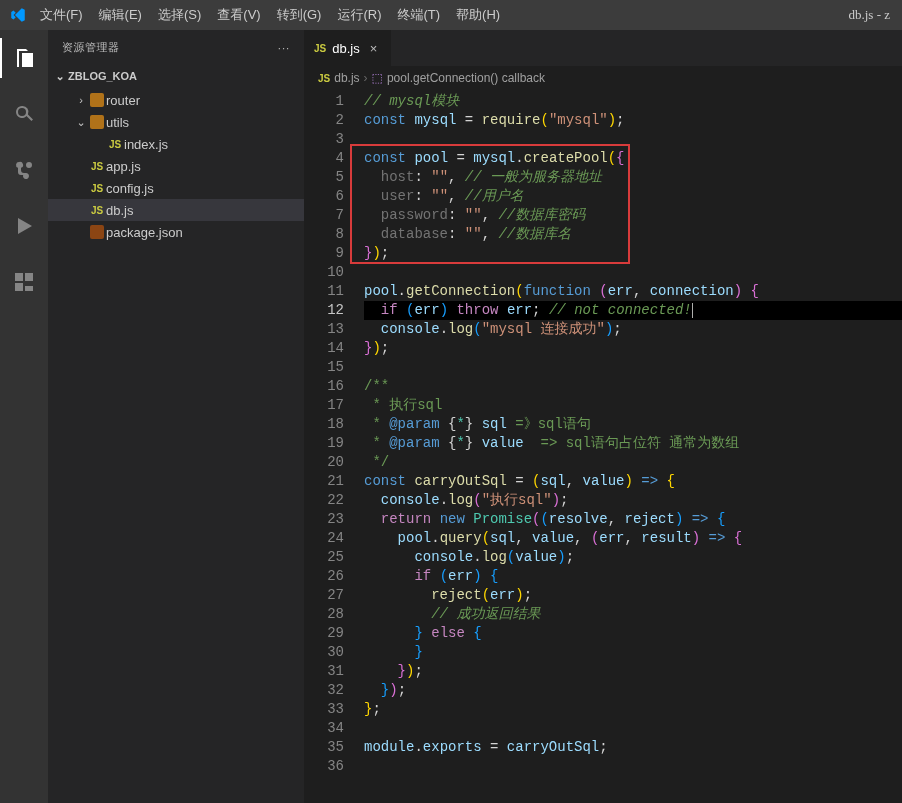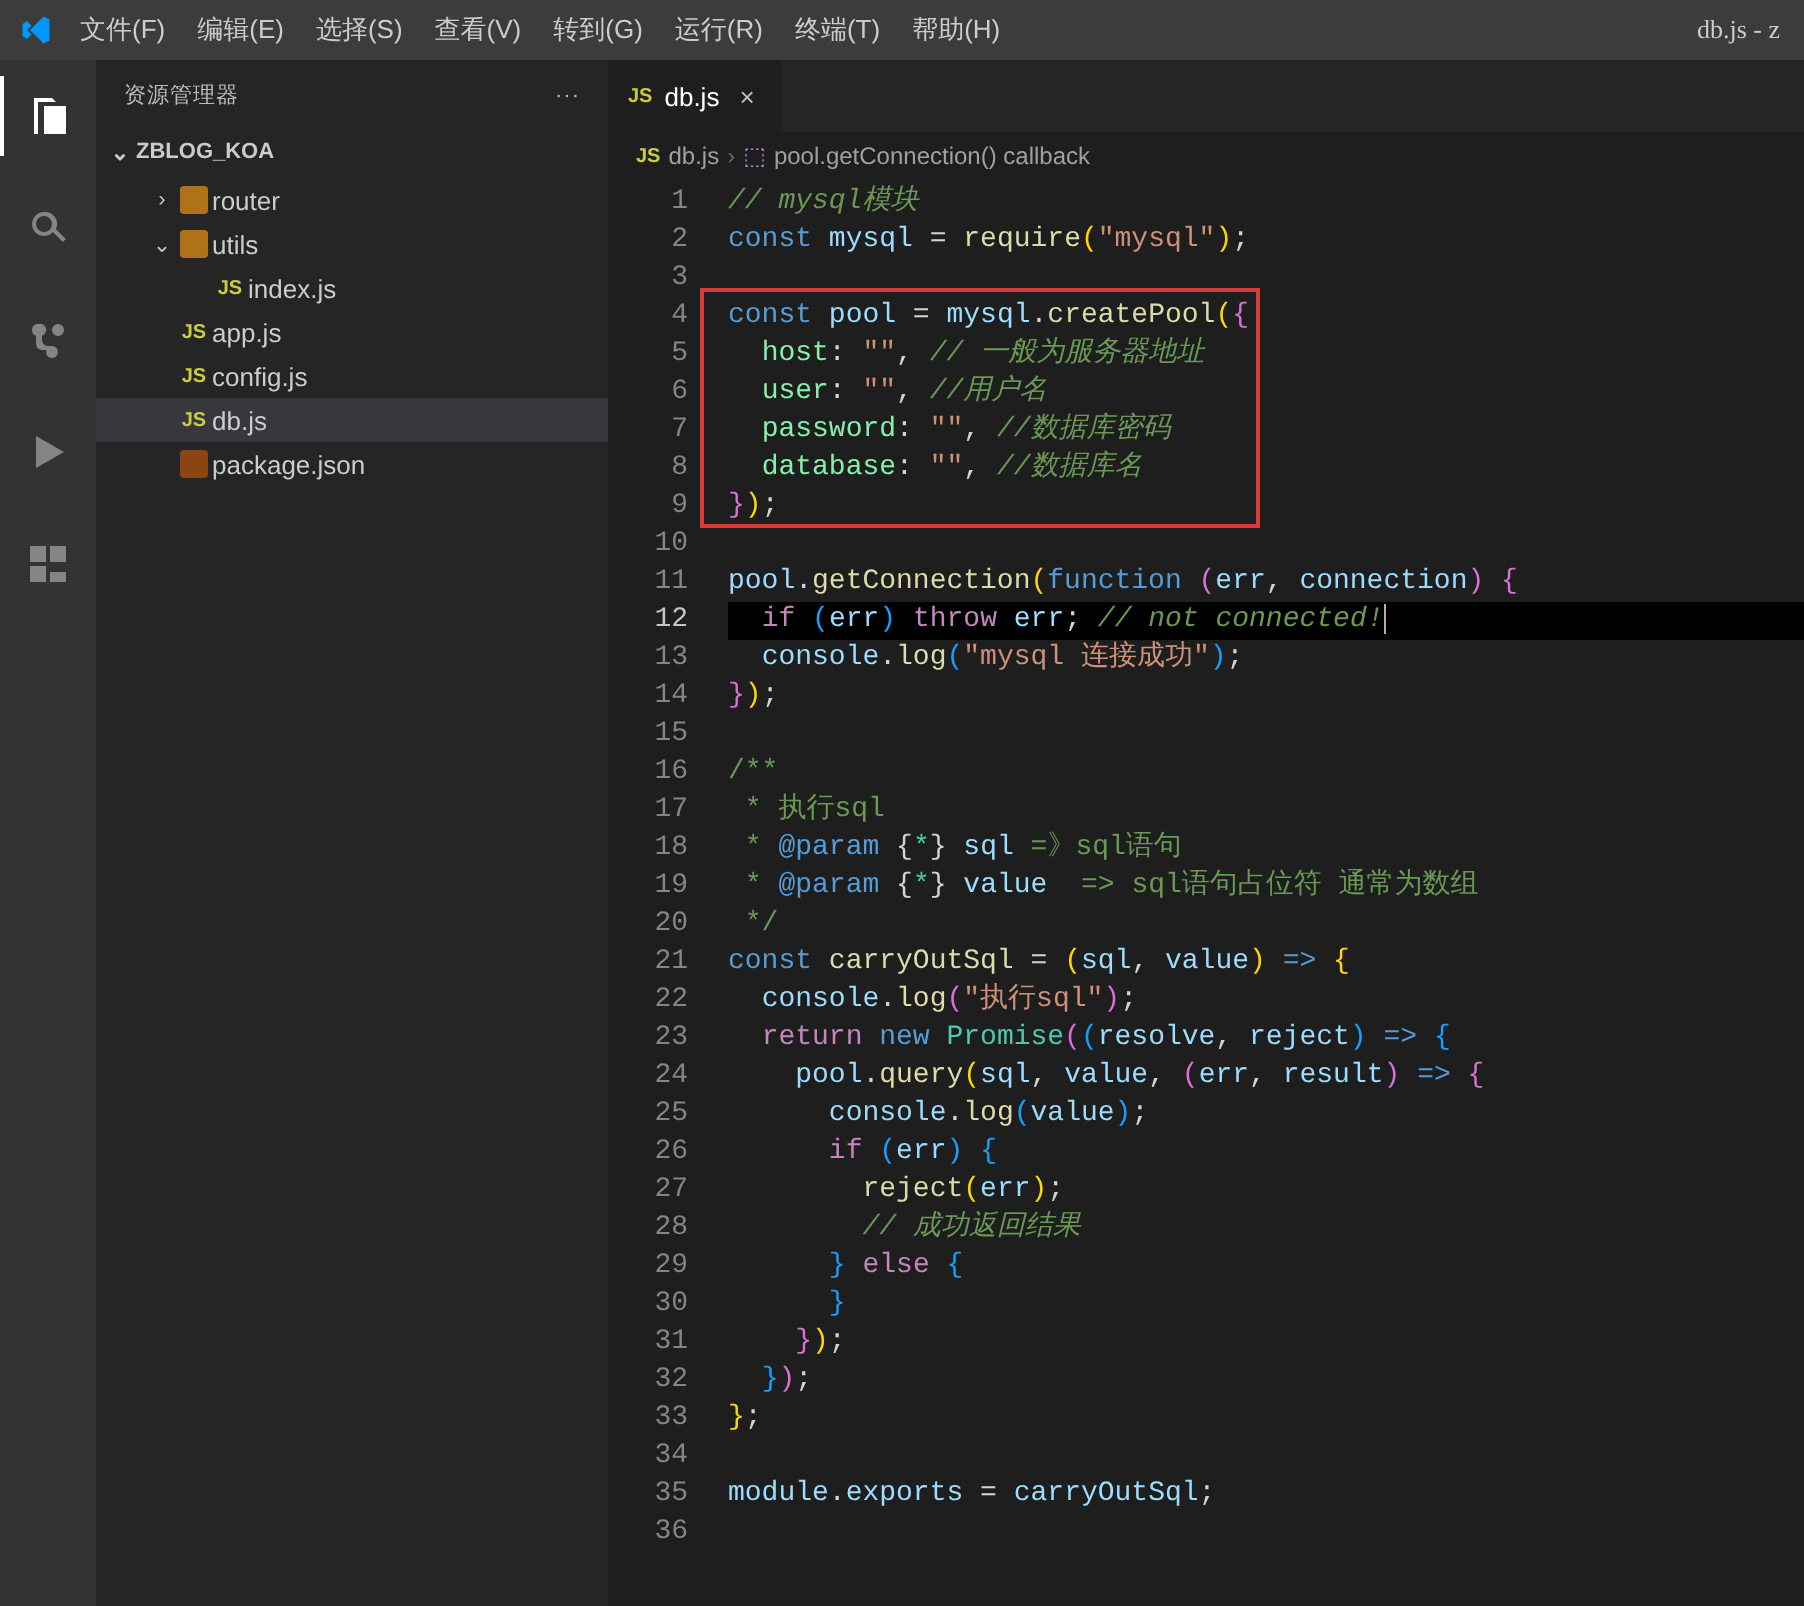--- a/index.html
+++ b/index.html
@@ -126,21 +126,21 @@
     display:inline-block; width:1px; height:15px; background:#aeafad; vertical-align:middle;
   }
 
   
   .c  { color:#6A9955; } 
   .cS { color:#6A9955; font-style: italic; }
   .k  { color:#569cd6; } 
   .kr { color:#c586c0; } 
   .f  { color:#dcdcaa; } 
   .v  { color:#9cdcfe; } 
-  .p  { color:#86efac; } 
+  .p  { color:#737373; } 
   .t  { color:#4ec9b0; } 
   .s  { color:#ce9178; } 
   .n  { color:#d4d4d4; } 
   .br1 { color:#ffd700; } 
   .br2 { color:#da70d6; } 
   .br3 { color:#179fff; } 
 </style>
 </head>
 <body>
 

